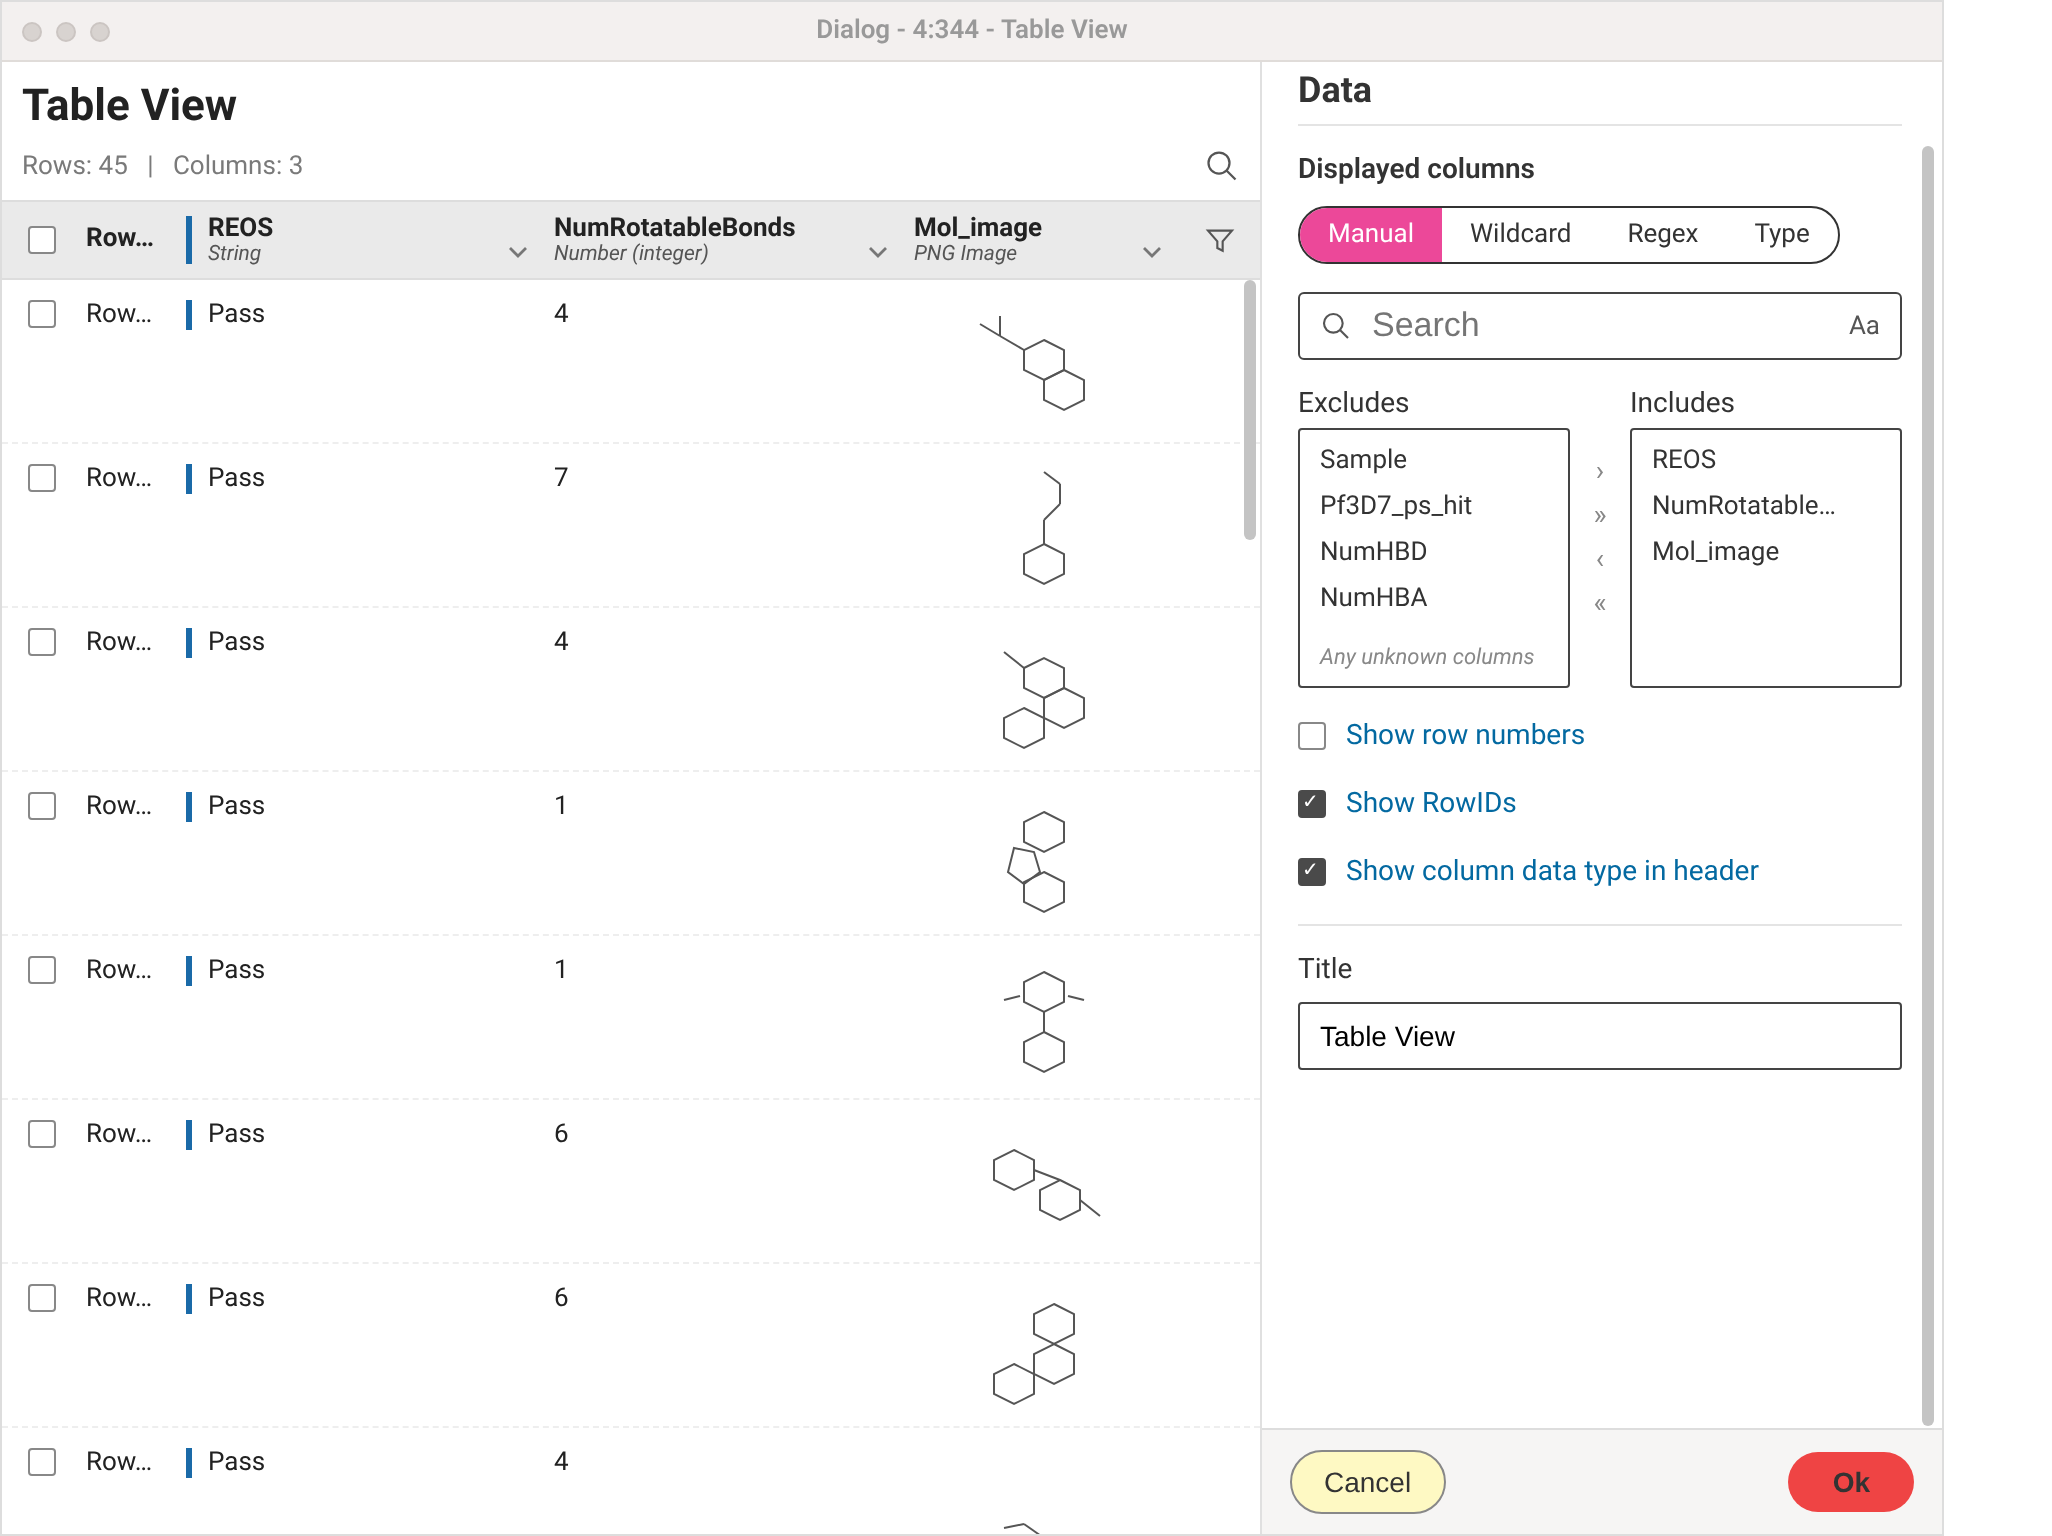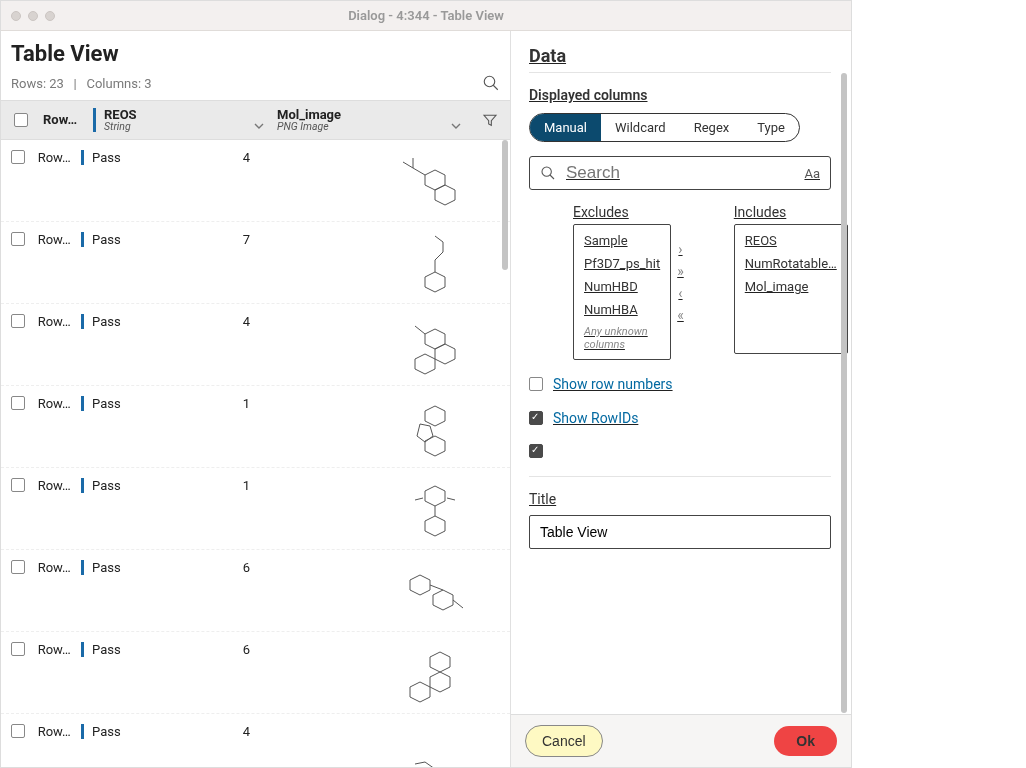--- a/index.html
+++ b/index.html
@@ -1,17 +1,17 @@
 <!DOCTYPE html>
 <html><head>
 <meta charset="utf-8">
 <style>
 * { box-sizing: border-box; margin: 0; padding: 0; }
 body { font-family: -apple-system, BlinkMacSystemFont, "Segoe UI", Roboto, sans-serif; font-size: 13px; color: #222; background: #fff; }
-.window { width: 852px; height: 768px; display: flex; flex-direction: column; border: 1px solid #ddd; }
+.window { width: 972px; height: 768px; display: flex; flex-direction: column; border: 1px solid #ddd; }
 .titlebar { height: 30px; background: #f3f0ef; border-bottom: 1px solid #e0dcd9; display: flex; align-items: center; padding: 0 10px; position: relative; }
 .traffic { display: flex; gap: 7px; }
 .tl { width: 10px; height: 10px; border-radius: 50%; background: #d8d3d0; border: 1px solid #cbc5c2; }
 .titlebar-title { position: absolute; left: 0; right: 0; text-align: center; font-size: 13px; font-weight: 600; color: #999; }
 .content { flex: 1; display: flex; overflow: hidden; }
 .left { flex: 1; display: flex; flex-direction: column; border-right: 1px solid #e0e0e0; overflow: hidden; }
 .left-head { padding: 10px 10px 6px 10px; }
 .left-title { font-size: 22px; font-weight: 700; color: #222; }
 .left-sub { display: flex; align-items: center; justify-content: space-between; padding: 2px 10px 8px 10px; color: #7a7a7a; font-size: 13px; }
 .search-icon { width: 18px; height: 18px; }
@@ -29,32 +29,32 @@
 .trow { display: flex; border-bottom: 1px dashed #eee; min-height: 82px; align-items: flex-start; padding-top: 10px; }
 .cb { width: 14px; height: 14px; border: 1px solid #888; border-radius: 2px; background: #fff; }
 .cb.checked { background: #4a4a4a; border-color: #4a4a4a; position: relative; }
 .cb.checked::after { content: '✓'; color: #fff; font-size: 10px; position: absolute; left: 1px; top: -1px; }
 .rowid { font-size: 13px; color: #222; overflow: hidden; text-overflow: ellipsis; white-space: nowrap; }
 .cell-reos { width: 180px; border-left: 3px solid #1a6aa8; padding-left: 8px; }
 .cell-num { width: 180px; padding-left: 4px; }
 .cell-img { flex: 1; display: flex; justify-content: center; }
 .mol { width: 80px; height: 65px; }
 .right { width: 340px; display: flex; flex-direction: column; background: #fff; overflow: hidden; }
-.right-scroll { flex: 1; overflow: auto; padding: 14px 20px 14px 18px; text-decoration: underline; }
+.right-scroll { flex: 1; overflow: auto; padding: 4px 20px 14px 18px; }
 .sec-title { font-size: 18px; font-weight: 700; color: #333; margin-bottom: 6px; }
 .hr { border: none; border-top: 1px solid #e4e4e4; margin-bottom: 14px; }
 .sub-title { font-size: 14px; font-weight: 600; color: #333; margin-bottom: 10px; }
 .segmented { display: inline-flex; border: 1px solid #333; border-radius: 18px; overflow: hidden; margin-bottom: 14px; }
 .seg { padding: 6px 14px; font-size: 13px; color: #333; cursor: pointer; }
-.seg.active { background: #0c4a6e; color: #fff; }
+.seg.active { background: #ec4899; color: #fff; }
 .searchbox { display: flex; align-items: center; border: 1px solid #444; border-radius: 3px; padding: 6px 10px; gap: 10px; margin-bottom: 14px; }
 .searchbox input { flex: 1; border: none; outline: none; font-size: 17px; color: #666; }
 .aa { font-size: 13px; color: #555; }
 .picker { display: flex; gap: 6px; align-items: stretch; margin-bottom: 16px; }
-.pick-col { flex: 1; display: flex; flex-direction: column; margin-left: 44px; }
+.pick-col { flex: 1; display: flex; flex-direction: column; }
 .pick-label { font-size: 14px; color: #333; margin-bottom: 4px; }
 .pick-box { border: 1px solid #444; border-radius: 2px; min-height: 130px; padding: 4px 0; display: flex; flex-direction: column; }
 .pick-item { padding: 4px 10px; font-size: 13px; color: #333; cursor: pointer; overflow: hidden; text-overflow: ellipsis; white-space: nowrap; }
 .pick-note { font-size: 11px; font-style: italic; color: #888; padding: 4px 10px; margin-top: auto; }
 .pick-ctrls { display: flex; flex-direction: column; justify-content: center; gap: 8px; width: 18px; color: #888; }
 .pick-ctrls span { font-size: 14px; text-align: center; line-height: 1; cursor: pointer; }
 .opt-row { display: flex; align-items: center; gap: 10px; margin: 10px 0 18px 0; font-size: 14px; color: #0369a1; }
 .field-label { font-size: 14px; color: #333; margin-bottom: 8px; }
 .text-input { border: 1px solid #444; border-radius: 2px; padding: 8px 10px; width: 100%; font-size: 14px; }
 .footer { border-top: 1px solid #ddd; background: #f6f5f4; padding: 10px 14px; display: flex; justify-content: space-between; align-items: center; }
@@ -80,41 +80,50 @@
   </div>
 
   <div class="content">
 
     <div class="left">
       <div class="left-head">
         <div class="left-title">Table View</div>
       </div>
       <div class="left-sub">
         <div>
-          <span>Rows: 23</span>
+          <span>Rows: 45</span>
           &nbsp;&nbsp;<span>|</span>&nbsp;&nbsp;
           <span>Columns: 3</span>
         </div>
         <span>
           <svg class="search-icon" viewBox="0 0 24 24" fill="none" stroke="#555" stroke-width="1.5">
               <circle cx="10" cy="10" r="7"></circle>
               <line x1="15" y1="15" x2="21" y2="21"></line>
             </svg>
         </span>
       </div>
 
       <div class="table-wrap">
         <div class="thead">
           <div class="col-check">
               <div class="cb"></div>
             </div>
           <div class="col-row"><span class="th-label">Row…</span></div>
           <div class="col-reos">
             <div class="th-label">REOS</div>
             <div class="th-sub">String</div>
+            <span class="th-caret">
+                <svg width="12" height="12" viewBox="0 0 12 12">
+                  <path d="M2 4 L6 8 L10 4" fill="none" stroke="#777" stroke-width="1.4"></path>
+                </svg>
+              </span>
+          </div>
+          <div class="col-num">
+            <div class="th-label">NumRotatableBonds</div>
+            <div class="th-sub">Number (integer)</div>
             <span class="th-caret">
                 <svg width="12" height="12" viewBox="0 0 12 12">
                   <path d="M2 4 L6 8 L10 4" fill="none" stroke="#777" stroke-width="1.4"></path>
                 </svg>
               </span>
           </div>
           <div class="col-img">
             <div class="th-label">Mol_image</div>
             <div class="th-sub">PNG Image</div>
             <span class="th-caret">
@@ -361,20 +370,21 @@
         <div class="opt-row">
             <div class="cb"></div>
             <span>Show row numbers</span>
           </div>
         <div class="opt-row">
             <div class="cb checked"></div>
             <span>Show RowIDs</span>
           </div>
         <div class="opt-row">
             <div class="cb checked"></div>
+            <span>Show column data type in header</span>
           </div>
 
         <hr class="hr">
         <div class="field-label">Title</div>
         <input class="text-input" value="Table View" style="">
       </div>
 
       <div class="footer">
         <button class="btn btn-cancel">Cancel</button>
         <button class="btn btn-ok">Ok</button>

